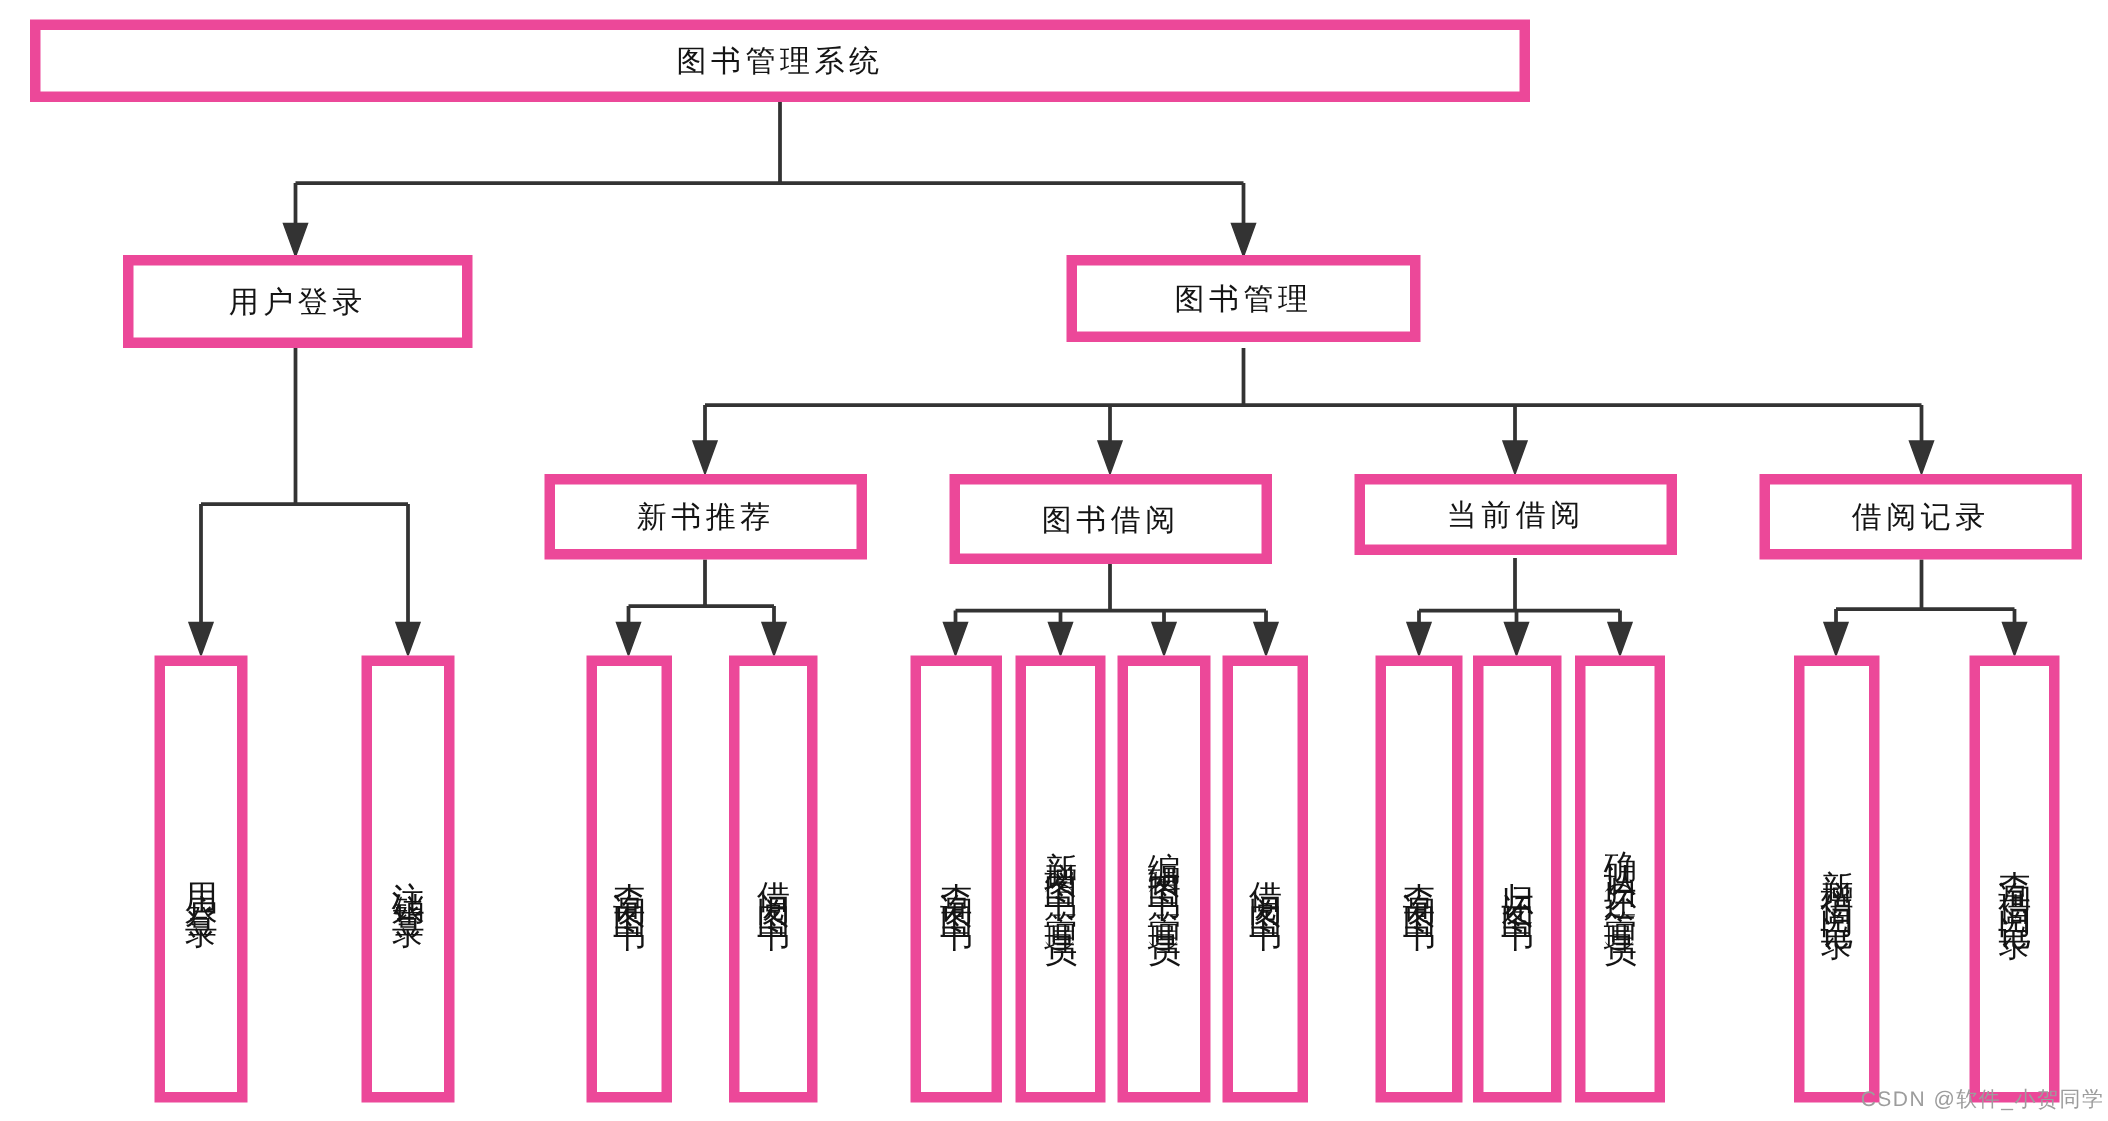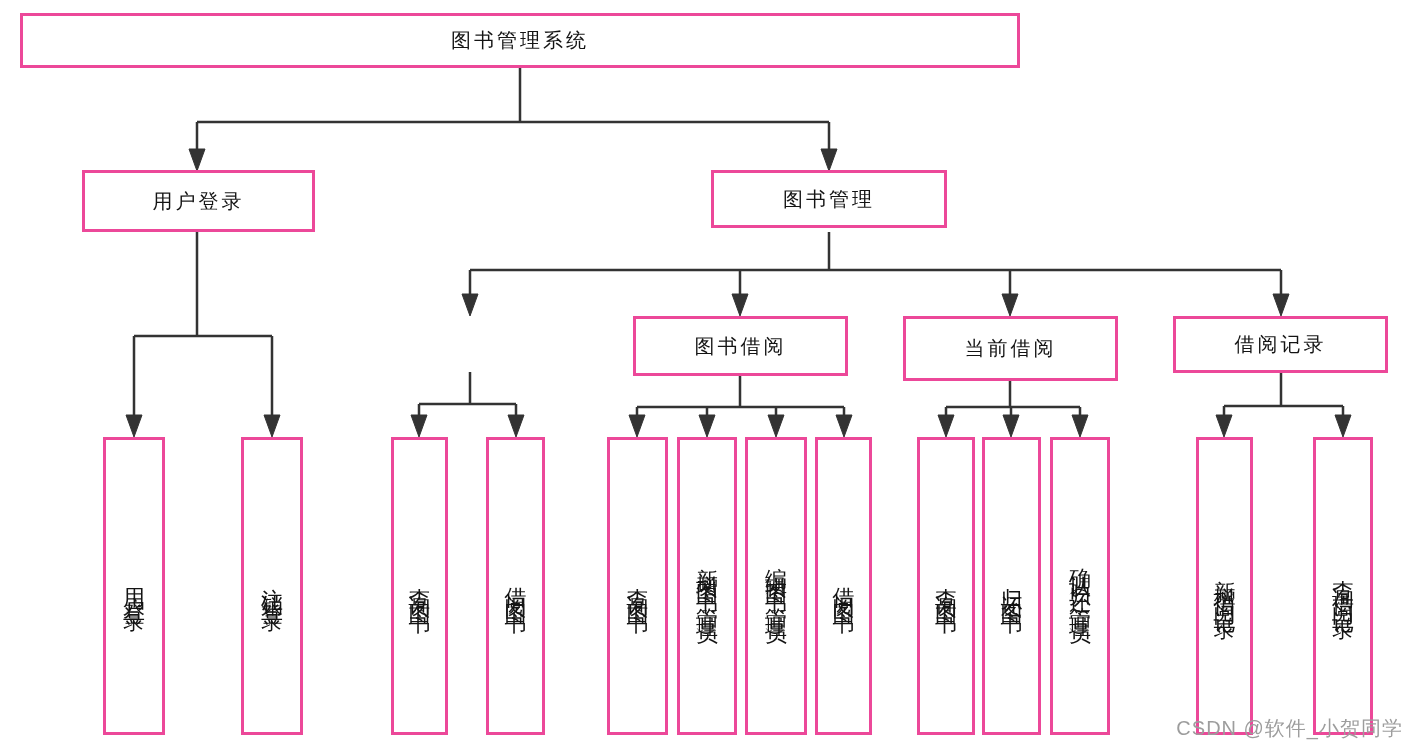--- a/index.html
+++ b/index.html
@@ -9,21 +9,21 @@
     background:#ffffff;
     font-family:"Liberation Sans","DejaVu Sans",sans-serif;
     overflow:hidden;
   }
   .connectors{position:absolute;left:0;top:0;z-index:1;}
   .connectors .ln{stroke:#333333;stroke-width:2.5;fill:none;}
   .connectors .arrow{fill:#333333;stroke:#333333;stroke-width:1;}
   .node{
     position:absolute;
     box-sizing:border-box;
-    border:3px solid #ec4899;
+    border:7px solid #ec4899;
     background:#ffffff;
     color:#141414;
     display:flex;
     align-items:center;
     justify-content:center;
     z-index:2;
   }
   .node-h{
     font-size:20px;
     letter-spacing:3px;
@@ -34,21 +34,21 @@
     text-orientation:mixed;
     font-size:22px;
     letter-spacing:8px;
     line-height:1.1;
   }
   .watermark{
     position:absolute;
     right:2px;
     bottom:5px;
     z-index:3;
-    font-size:20px;
+    font-size:14px;
     color:#9d9d9d;
     letter-spacing:1px;
     white-space:nowrap;
   }
 </style>
 </head>
 <body>
 
 <div class="canvas">
 
@@ -86,22 +86,23 @@
     <path class="ln" d="M1281 372 V406 M1224 406 H1343 M1224 406 V416 M1343 406 V416"></path>
     <polygon class="arrow" points="1216,415 1232,415 1224,437"></polygon>
     <polygon class="arrow" points="1335,415 1351,415 1343,437"></polygon>
   </svg>
 
   <div class="node node-h" style="left:20px;top:13px;width:1000px;height:55px">图书管理系统</div>
 
   <div class="node node-h" style="left:82px;top:170px;width:233px;height:62px">用户登录</div>
   <div class="node node-h" style="left:711px;top:170px;width:236px;height:58px">图书管理</div>
 
+  <div class="node node-h" style="left:363px;top:316px;width:215px;height:57px">新书推荐</div>
   <div class="node node-h" style="left:633px;top:316px;width:215px;height:60px">图书借阅</div>
-  <div class="node node-h" style="left:903px;top:316px;width:215px;height:65px">当前借阅</div>
+  <div class="node node-h" style="left:903px;top:316px;width:215px;height:54px">当前借阅</div>
   <div class="node node-h" style="left:1173px;top:316px;width:215px;height:57px">借阅记录</div>
 
   <div class="node node-v" style="left:103px;top:437px;width:62px;height:298px">用户登录</div>
   <div class="node node-v" style="left:241px;top:437px;width:62px;height:298px">注销登录</div>
 
   <div class="node node-v" style="left:391px;top:437px;width:57px;height:298px">查询图书</div>
   <div class="node node-v" style="left:486px;top:437px;width:59px;height:298px">借阅图书</div>
 
   <div class="node node-v" style="left:607px;top:437px;width:61px;height:298px">查询图书</div>
   <div class="node node-v" style="left:677px;top:437px;width:60px;height:298px">新增图书（管理员）</div>

